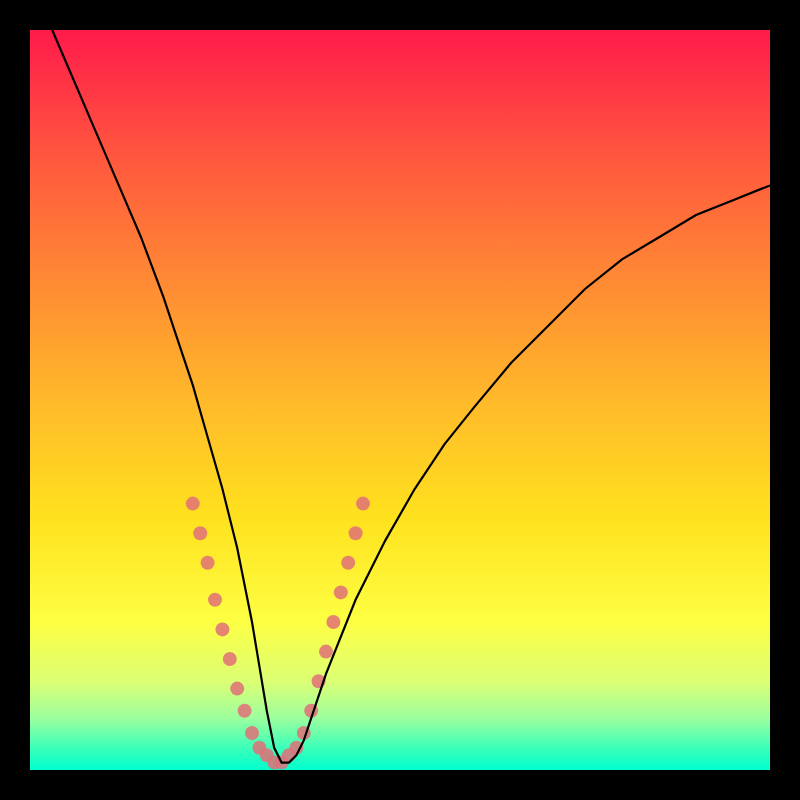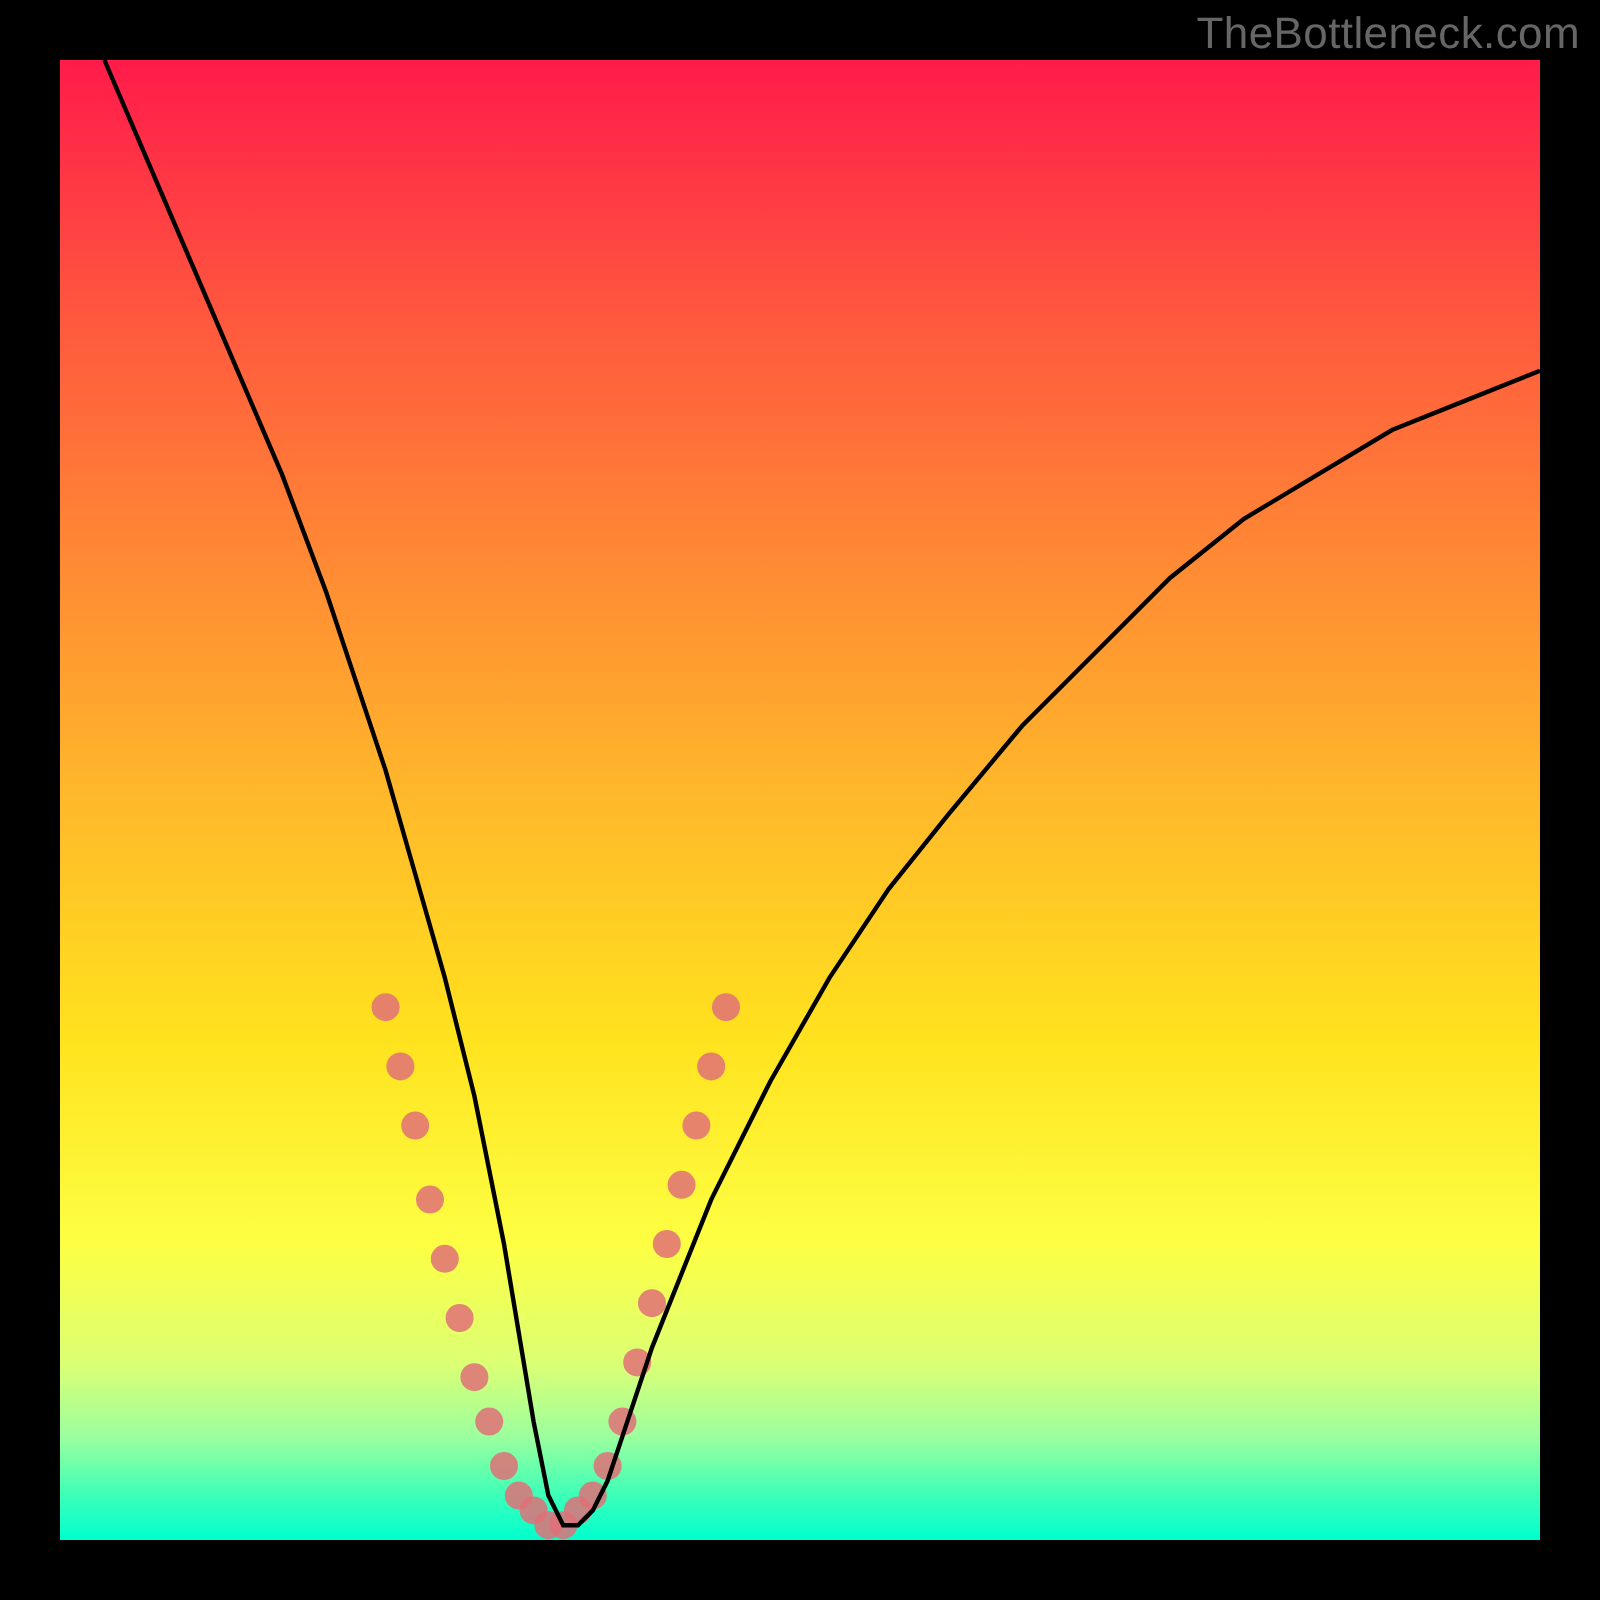--- a/index.html
+++ b/index.html
@@ -54,21 +54,20 @@
     top: 0;
     width: 740px;
     height: 740px;
     overflow: visible;
   }
 </style>
 </head>
 <body>
 
 <div class="frame">
-  <div class="watermark">TheBottleneck.com</div>
   <div class="plot">
     <svg class="curve" viewBox="0 0 740 740">
       <g id="marker-layer">
           <circle cx="162.8" cy="473.6" r="7" fill="#e07078" fill-opacity="0.85"></circle>
           <circle cx="170.2" cy="503.2" r="7" fill="#e07078" fill-opacity="0.85"></circle>
           <circle cx="177.6" cy="532.8" r="7" fill="#e07078" fill-opacity="0.85"></circle>
           <circle cx="185.0" cy="569.8" r="7" fill="#e07078" fill-opacity="0.85"></circle>
           <circle cx="192.4" cy="599.4" r="7" fill="#e07078" fill-opacity="0.85"></circle>
           <circle cx="199.8" cy="629.0" r="7" fill="#e07078" fill-opacity="0.85"></circle>
           <circle cx="207.2" cy="658.6" r="7" fill="#e07078" fill-opacity="0.85"></circle>

